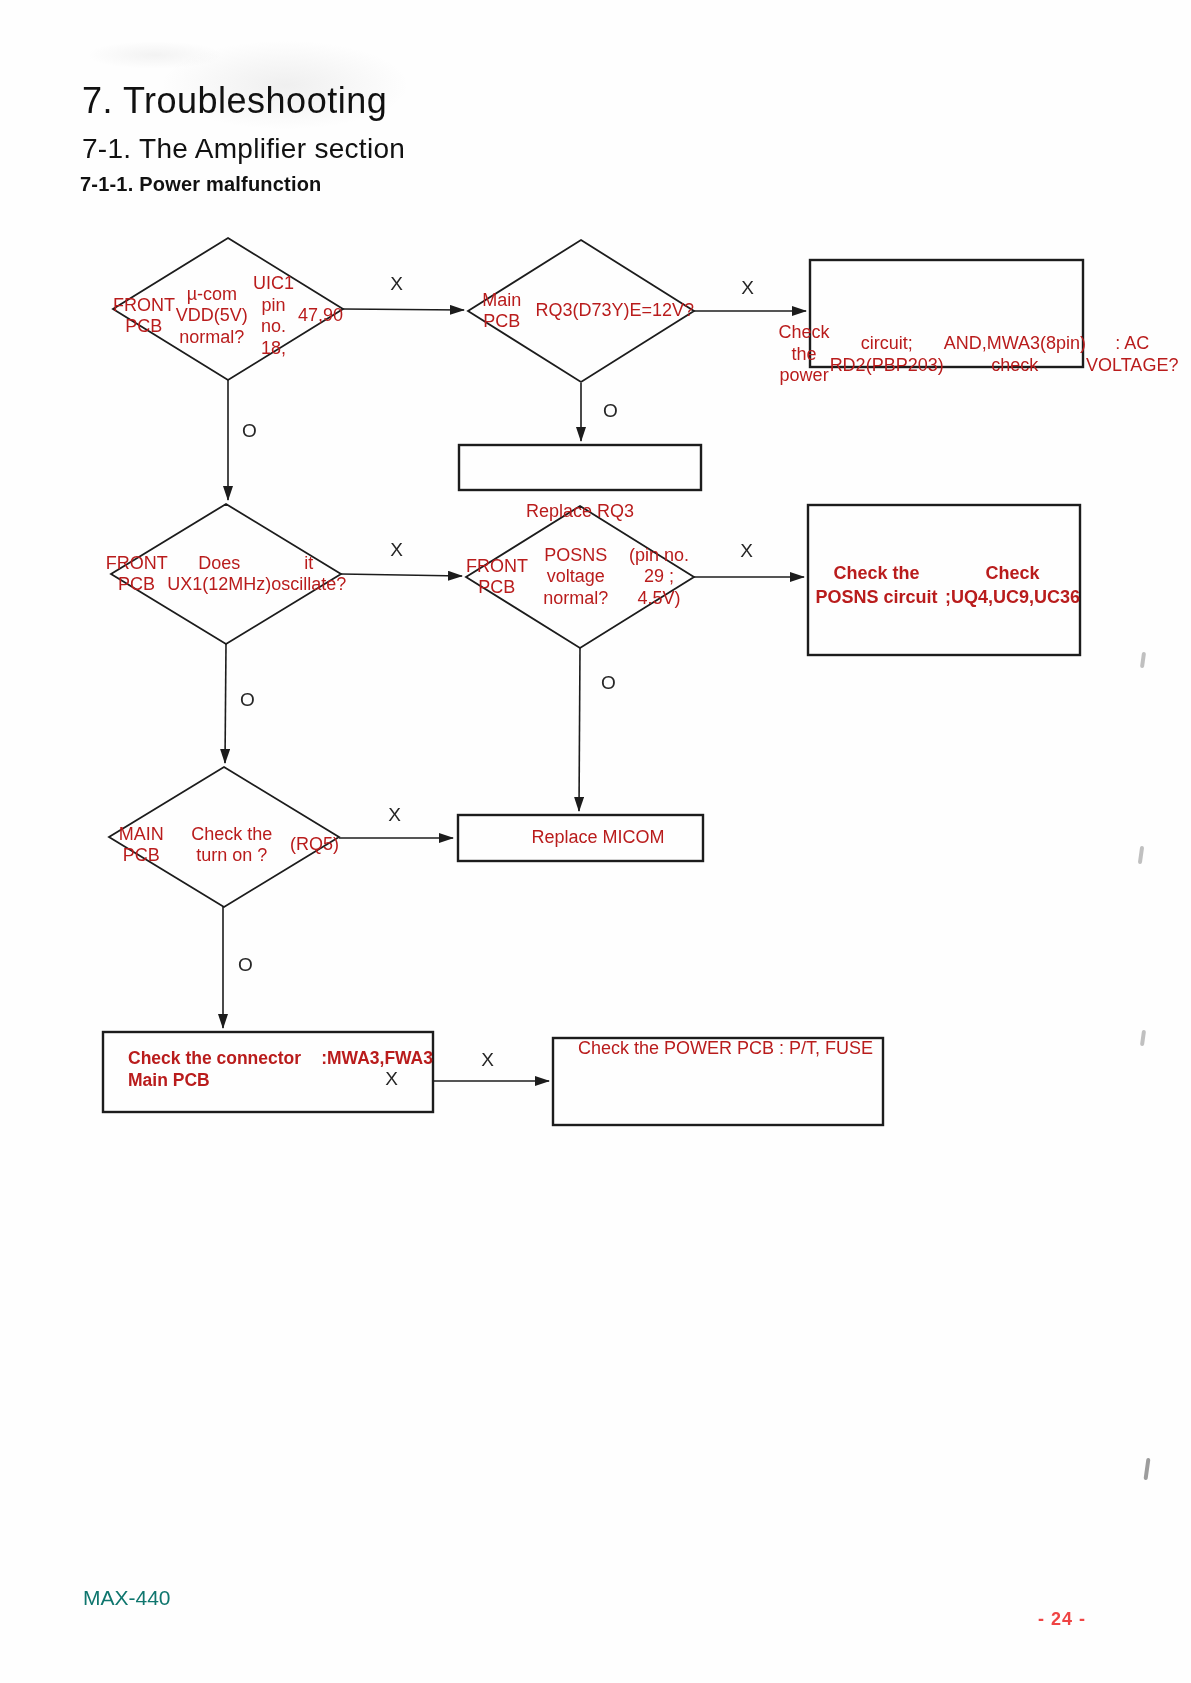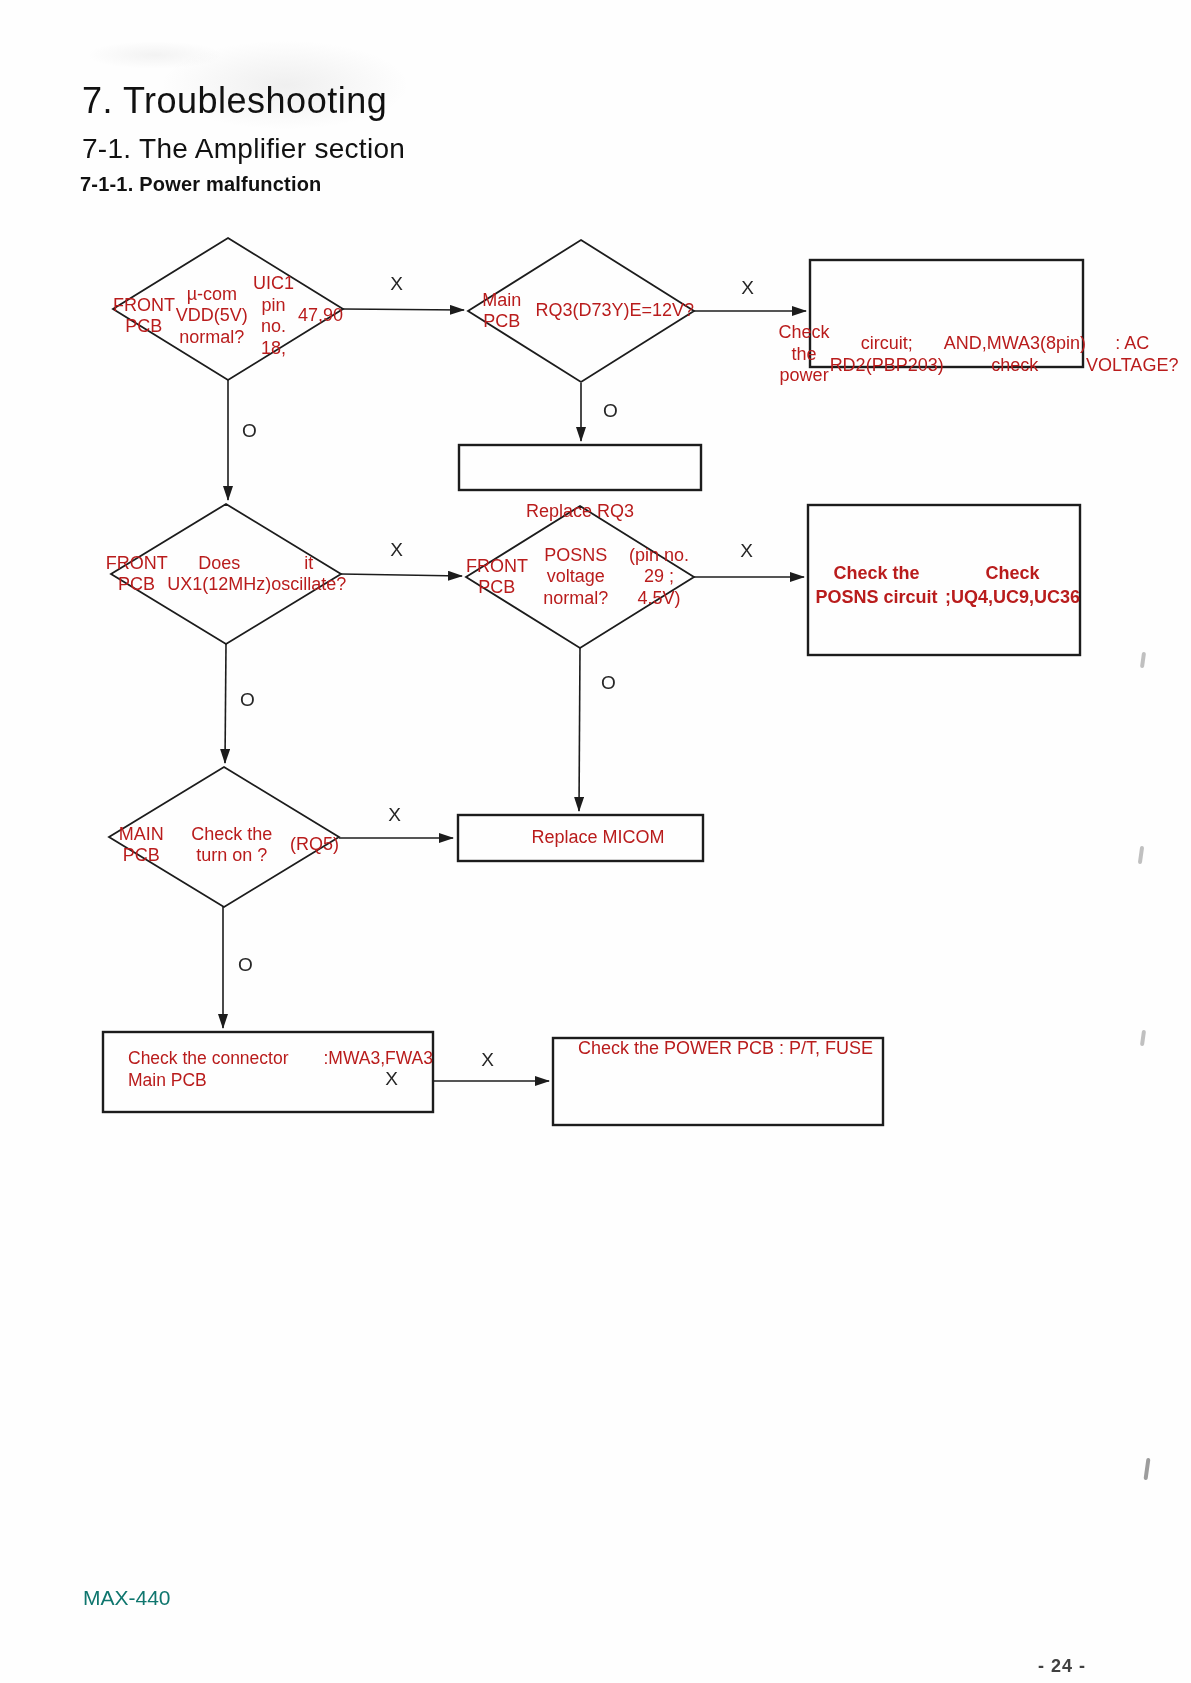--- a/index.html
+++ b/index.html
@@ -35,42 +35,42 @@
   }
   .nt-d1{left:113px;top:239px;width:230px;height:142px;padding-top:12px;}
   .nt-d2{left:468px;top:240px;width:226px;height:142px;}
   .nt-d3{left:111px;top:504px;width:230px;height:140px;}
   .nt-d4{left:466px;top:506px;width:228px;height:142px;}
   .nt-d5{left:109px;top:767px;width:230px;height:140px;padding-top:16px;}
   .nt-r1{left:823px;top:260px;width:311px;height:107px;line-height:21.5px;margin-top:41px;}
   .nt-r2{left:459px;top:445px;width:242px;height:45px;margin-top:44px;}
   .nt-r3{left:808px;top:505px;width:272px;height:150px;justify-content:flex-start;padding-top:10px;line-height:24px;font-weight:bold;}
   .nt-r4{left:458px;top:815px;width:280px;height:46px;}
-  .nt-r5{left:103px;top:1032px;width:330px;height:80px;align-items:flex-start;text-align:left;padding:15px 0 0 25px;font-size:17.5px;line-height:22px;}
+  .nt-r5{left:103px;top:1032px;width:330px;height:80px;align-items:flex-start;text-align:left;padding:15px 0 0 25px;font-size:17.5px;line-height:22px;font-weight:bold;}
   .nt-r6{left:553px;top:1038px;width:330px;height:87px;align-items:flex-start;text-align:center;justify-content:center;padding-left:15px;}
   
   .branch-label{
     position:absolute;transform:translate(-50%,-50%);
     font-size:19px;color:#262626;letter-spacing:1px;
   }
   .bl-0{left:397px;top:284px;}
   .bl-1{left:748px;top:288px;}
   .bl-2{left:250px;top:431px;}
   .bl-3{left:611px;top:411px;}
   .bl-4{left:397px;top:550px;}
   .bl-5{left:747px;top:551px;}
   .bl-6{left:248px;top:700px;}
   .bl-7{left:609px;top:683px;}
   .bl-8{left:395px;top:815px;}
   .bl-9{left:246px;top:965px;}
   .bl-10{left:488px;top:1060px;}
   .bl-inner{left:392px;top:1079px;}
   
   .footer-model{position:absolute;left:83px;top:1586px;font-size:21px;color:#0f766e;}
-  .footer-page{position:absolute;left:1038px;top:1656px;font-size:18px;font-weight:700;color:#404040;letter-spacing:1px;}
+  .footer-page{position:absolute;left:1038px;top:1609px;font-size:18px;font-weight:700;color:#ef4444;letter-spacing:1px;}
 </style>
 </head>
 <body>
 
 <div class="page">
 
   <div class="smudge smudge-title"></div>
   <div class="smudge smudge-title2"></div>
   <div class="artifact af1"></div>
   <div class="artifact af2"></div>

